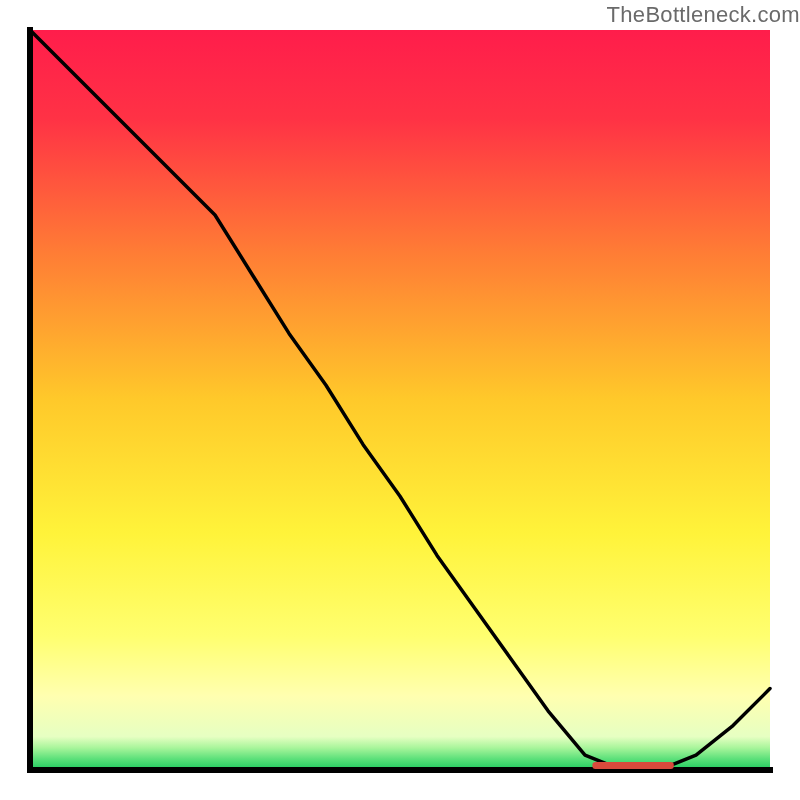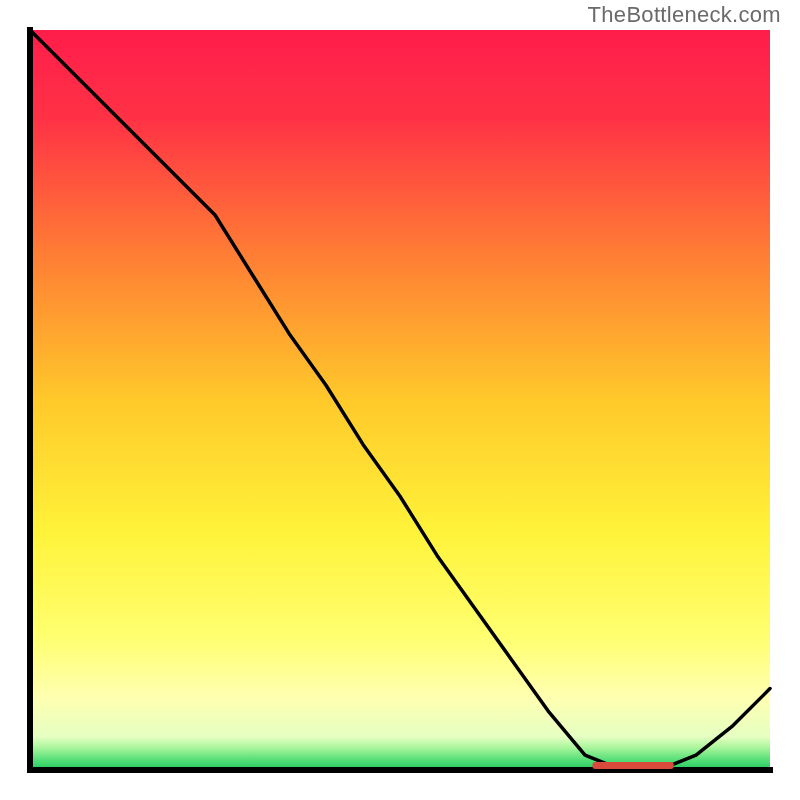--- a/index.html
+++ b/index.html
@@ -12,21 +12,21 @@
     overflow: hidden;
   }
   .container {
     position: relative;
     width: 800px;
     height: 800px;
   }
   .watermark {
     position: absolute;
     top: 2px;
-    right: 19px;
+    right: 0;
     color: #6a6a6a;
     font-size: 22px;
     font-weight: 400;
     letter-spacing: 0.3px;
   }
   svg.chart {
     position: absolute;
     left: 0;
     top: 0;
   }

